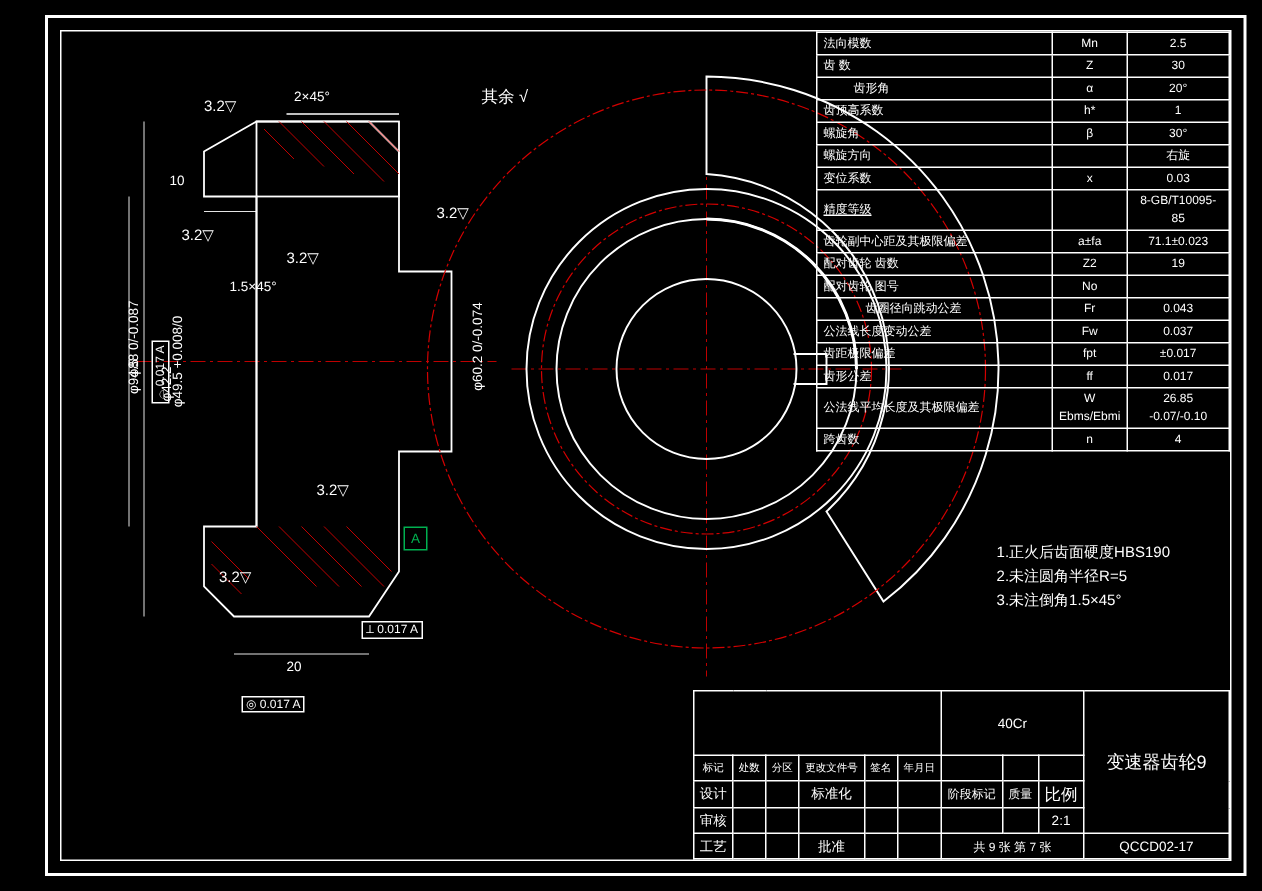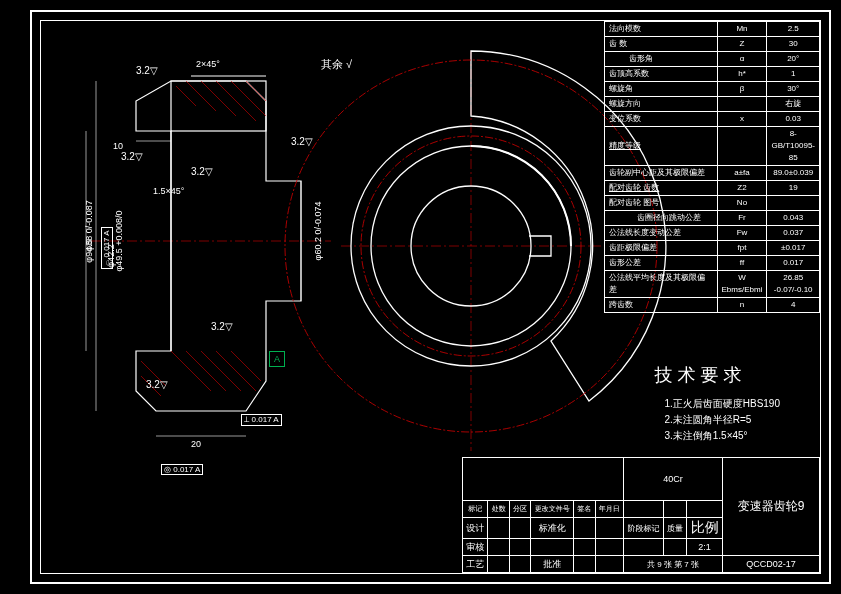--- a/index.html
+++ b/index.html
@@ -1,21 +1,21 @@
 <!DOCTYPE html>
 <html><head>
 <meta charset="utf-8">
 <style>
   body{margin:0;background:#000;font-family:"SimSun","Microsoft YaHei",Arial,sans-serif;color:#fff;}
   .frame{position:relative;width:841px;height:594px;background:#000;}
   .border-outer{position:absolute;left:30px;top:10px;right:10px;bottom:10px;border:2px solid #fff;}
   .border-inner{position:absolute;left:8px;top:8px;right:8px;bottom:8px;border:1px solid #fff;}
   
   
-  .param-table{position:absolute;right:0;top:0;width:216px;border-collapse:collapse;font-size:8px;}
+  .param-table{position:absolute;right:0;top:0;width:276px;border-collapse:collapse;font-size:8px;}
   .param-table td{border:1px solid #fff;padding:1px 4px;text-align:center;height:12px;line-height:12px;}
   .param-table .lbl{text-align:left;}
   
   
   .tech-req{position:absolute;right:40px;top:340px;font-size:14px;line-height:1.6;}
   .tech-req h3{font-size:18px;font-weight:normal;margin:0 0 6px 0;}
   .tech-req ol{margin:0;padding:0 0 0 10px;list-style:none;font-size:10px;}
   
   
   .title-block{position:absolute;right:0;bottom:0;width:358px;border-collapse:collapse;font-size:9px;}
@@ -96,21 +96,21 @@
           <line x1="115" y1="415" x2="205" y2="415"></line>
           <line x1="95" y1="120" x2="130" y2="120"></line>
         </g>
       </svg>
 
       <div class="dim" style="left:22px;top:200px;transform:rotate(-90deg);">φ88 0/-0.087</div>
       <div class="dim" style="left:36px;top:225px;transform:rotate(-90deg);">φ94.5</div>
       <div class="dim" style="left:47px;top:215px;transform:rotate(-90deg);">φ49.5 +0.008/0</div>
       <div class="dim" style="left:58px;top:230px;transform:rotate(-90deg);">φ42.2</div>
       <div class="dim" style="left:248px;top:205px;transform:rotate(-90deg);">φ60.2 0/-0.074</div>
-      <div class="dim" style="left:72px;top:120px;">10</div>
+      <div class="dim" style="left:72px;top:94px;">10</div>
       <div class="dim" style="left:150px;top:418px;">20</div>
       <div class="dim" style="left:155px;top:38px;">2×45°</div>
       <div class="dim" style="left:112px;top:165px;">1.5×45°</div>
 
       <div class="surf" style="left:95px;top:44px;"><span>3.2</span>▽</div>
       <div class="surf" style="left:80px;top:130px;"><span>3.2</span>▽</div>
       <div class="surf" style="left:150px;top:145px;"><span>3.2</span>▽</div>
       <div class="surf" style="left:170px;top:300px;"><span>3.2</span>▽</div>
       <div class="surf" style="left:105px;top:358px;"><span>3.2</span>▽</div>
       <div class="surf" style="left:250px;top:115px;"><span>3.2</span>▽</div>
@@ -158,24 +158,24 @@
               <td>0.03</td>
             </tr>
             <tr>
               <td class="lbl" style="width: 120px; text-decoration: underline;">精度等级</td>
               <td style="width: 40px;"></td>
               <td>8-GB/T10095-85</td>
             </tr>
             <tr>
               <td class="lbl" style="width: 120px;">齿轮副中心距及其极限偏差</td>
               <td style="width: 40px;">a±fa</td>
-              <td>89.0±0.039</td>
-            </tr>
-            <tr>
-              <td class="lbl" style="width: 120px; text-decoration: underline;">配对齿轮 齿数</td>
+              <td>71.1±0.023</td>
+            </tr>
+            <tr>
+              <td class="lbl" style="width: 120px;">配对齿轮 齿数</td>
               <td style="width: 40px;">Z2</td>
               <td>19</td>
             </tr>
             <tr>
               <td class="lbl" style="width: 120px;">配对齿轮 图号</td>
               <td style="width: 40px;">No</td>
               <td></td>
             </tr>
             <tr>
               <td class="lbl" style="width: 120px; padding-left: 32px;">齿圈径向跳动公差</td>
@@ -204,21 +204,20 @@
             </tr>
             <tr>
               <td class="lbl" style="width: 120px;">跨齿数</td>
               <td style="width: 40px;">n</td>
               <td>4</td>
             </tr>
           </tbody>
       </table>
 
       <div class="tech-req">
-        <h3>技 术 要 求</h3>
         <ol id="tech-list">
             <li>1.正火后齿面硬度HBS190</li>
             <li>2.未注圆角半径R=5</li>
             <li>3.未注倒角1.5×45°</li>
           </ol>
       </div>
 
       <table class="title-block">
         <tbody>
             <tr>
@@ -239,21 +238,21 @@
             </tr>
         <tr>
               <td>设计</td>
               <td></td>
               <td></td>
               <td>标准化</td>
               <td></td>
               <td></td>
             <td style="font-size:8px">阶段标记</td>
               <td style="font-size:8px">质量</td>
-              <td style="font-size:14px">比例</td>
+              <td style="font-size:11px">比例</td>
             </tr>
         <tr>
               <td>审核</td>
               <td></td>
               <td></td>
               <td></td>
               <td></td>
               <td></td>
             <td></td>
               <td></td>

